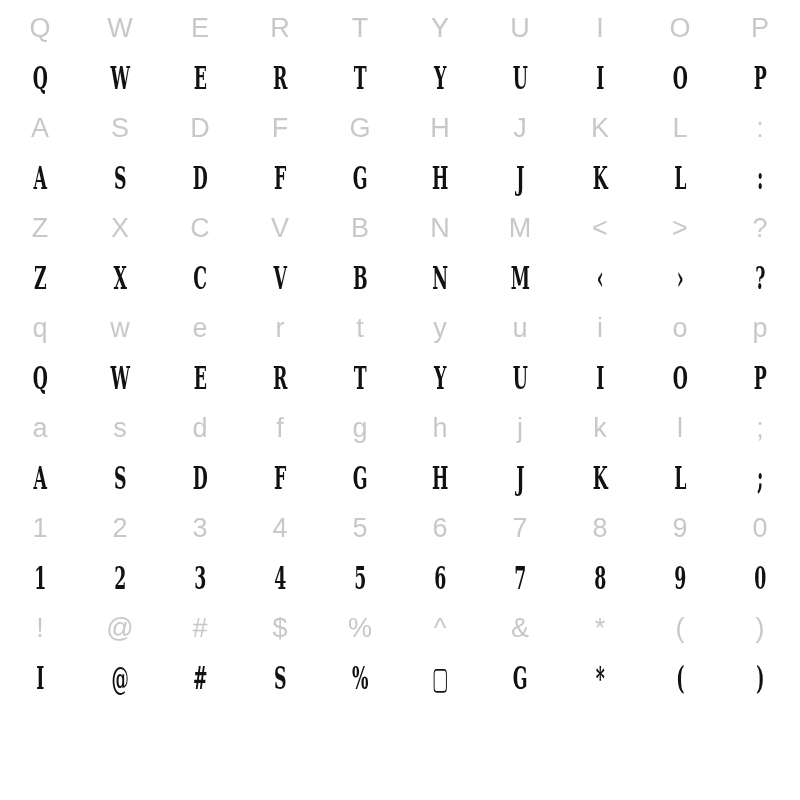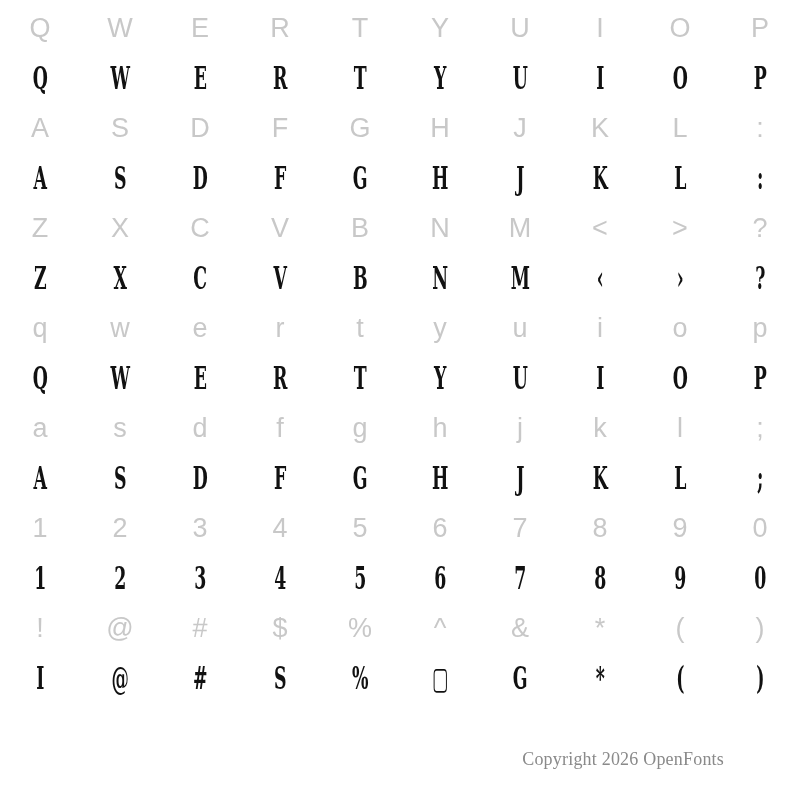--- a/index.html
+++ b/index.html
@@ -262,15 +262,14 @@
       <span class="cell">%</span>
       <span class="cell boxed">▢</span>
       <span class="cell">G</span>
       <span class="cell">*</span>
       <span class="cell">(</span>
       <span class="cell">)</span>
     </div>
 
   </div>
 
-  <div class="copyright">Copyright 2026 OpenFonts</div>
 
 </div>
 
 </body></html>

